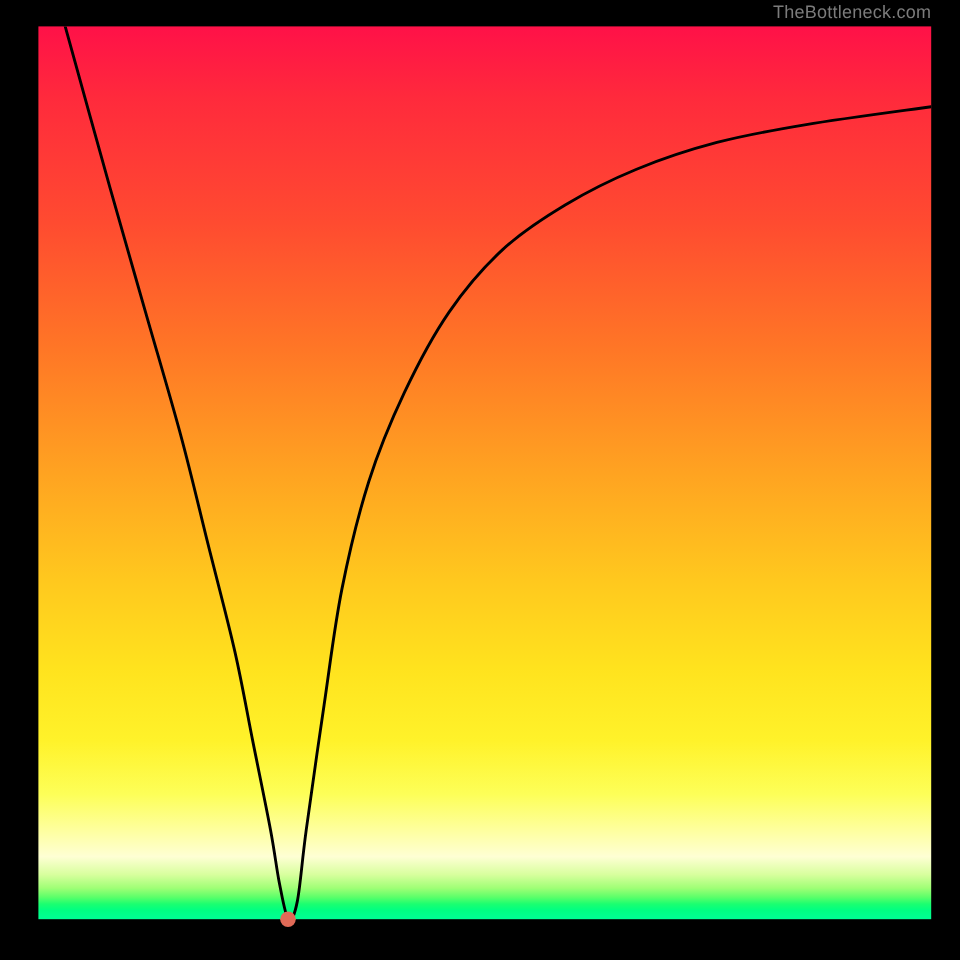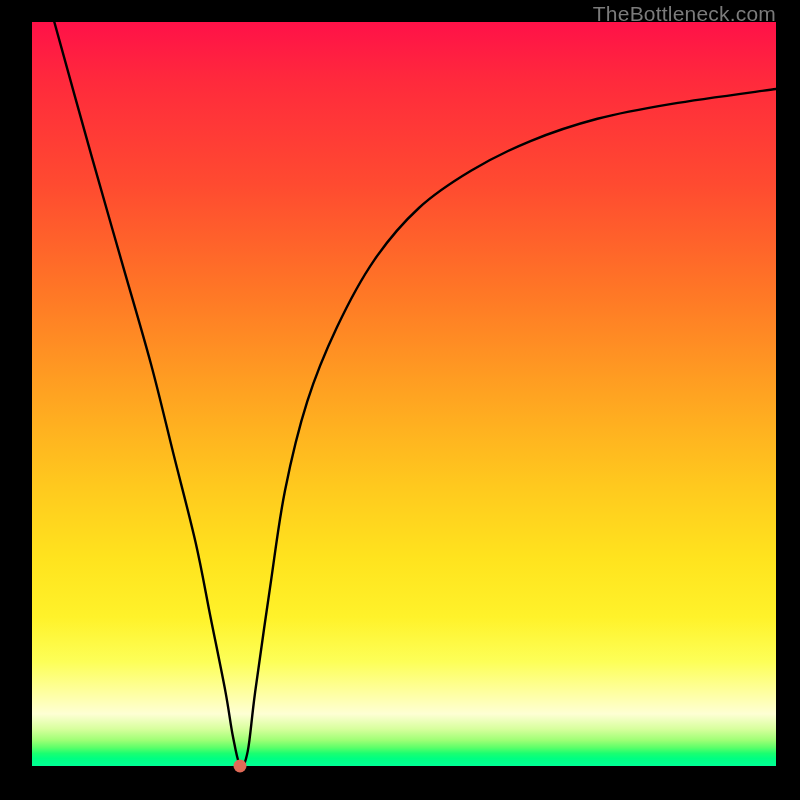--- a/index.html
+++ b/index.html
@@ -43,21 +43,21 @@
       #1bff70 98.3%,
       #00ff82 99%,
       #00ff95 100%
     );
   }
   .watermark {
     position: absolute;
     top: 2px;
     right: 24px;
     color: #7b7b7b;
-    font-size: 21px;
+    font-size: 15px;
     font-weight: 400;
     letter-spacing: 0.2px;
     user-select: none;
   }
   svg.curve {
     position: absolute;
     left: 0;
     top: 0;
     width: 744px;
     height: 744px;

